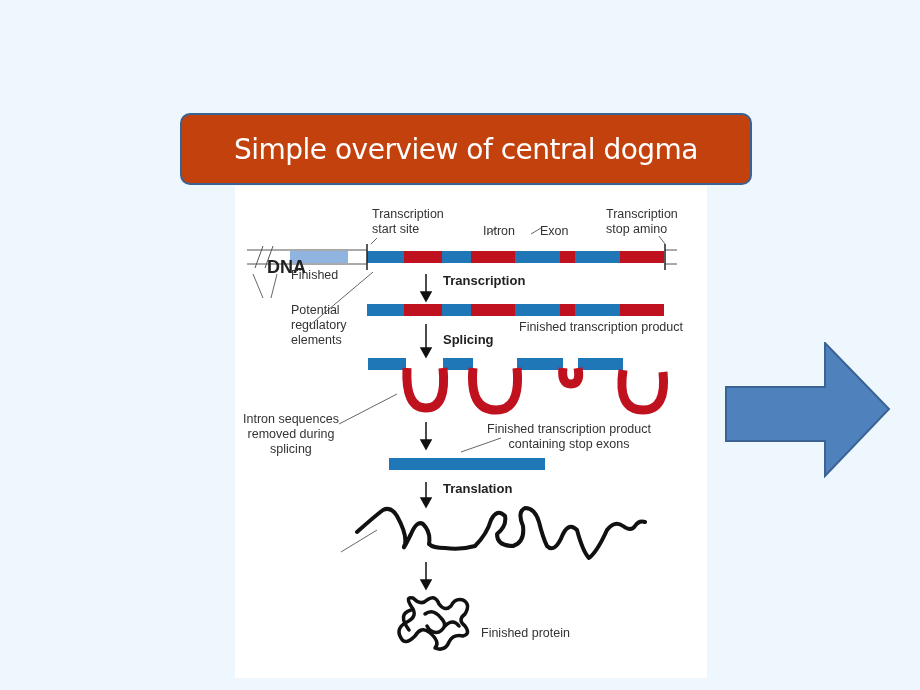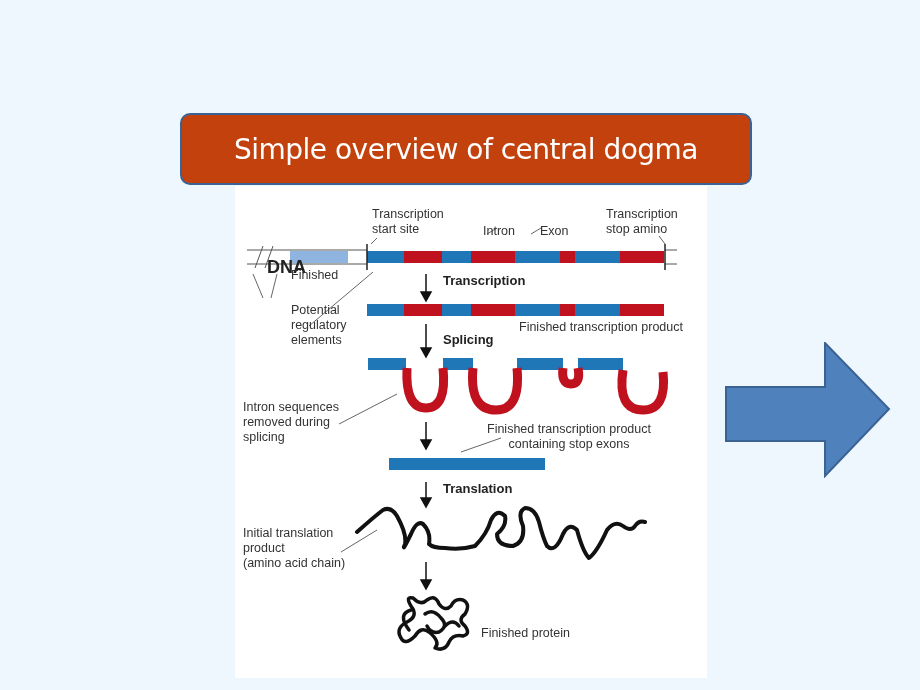--- a/index.html
+++ b/index.html
@@ -136,33 +136,28 @@
   </div>
   <div class="lbl" style="left:56px;top:82px;">Finished</div>
   <div class="lbl bold" style="left:208px;top:87px;">Transcription</div>
   <div class="lbl" style="left:8px;top:117px;margin-left:48px;">
     <div>Potential</div>
     <div>regulatory</div>
     <div>elements</div>
   </div>
   <div class="lbl" style="left:284px;top:134px;">Finished transcription product</div>
   <div class="lbl bold" style="left:208px;top:146px;">Splicing</div>
-  <div class="lbl" style="left:8px;top:214px;">
+  <div class="lbl" style="left:8px;top:226px;text-align:center;">
     <div>Intron sequences</div>
     <div>removed during</div>
     <div>splicing</div>
   </div>
   <div class="lbl" style="left:252px;top:236px;text-align:center;">
     <div>Finished transcription product</div>
     <div>containing stop exons</div>
   </div>
   <div class="lbl bold" style="left:208px;top:295px;">Translation</div>
-  <div class="lbl" style="left:8px;top:340px;">
-    <div>Initial translation</div>
-    <div>product</div>
-    <div>(amino acid chain)</div>
-  </div>
   <div class="lbl" style="left:246px;top:440px;">Finished protein</div>
 </div>
 
 <svg class="next-arrow" width="166" height="136" viewBox="0 0 166 136">
   <path d="M1 45 L100 45 L100 1 L164 67 L100 134 L100 99 L1 99 Z" fill="#4f81bd" stroke="#3a6394" stroke-width="2"></path>
 </svg>
 
 </body></html>

